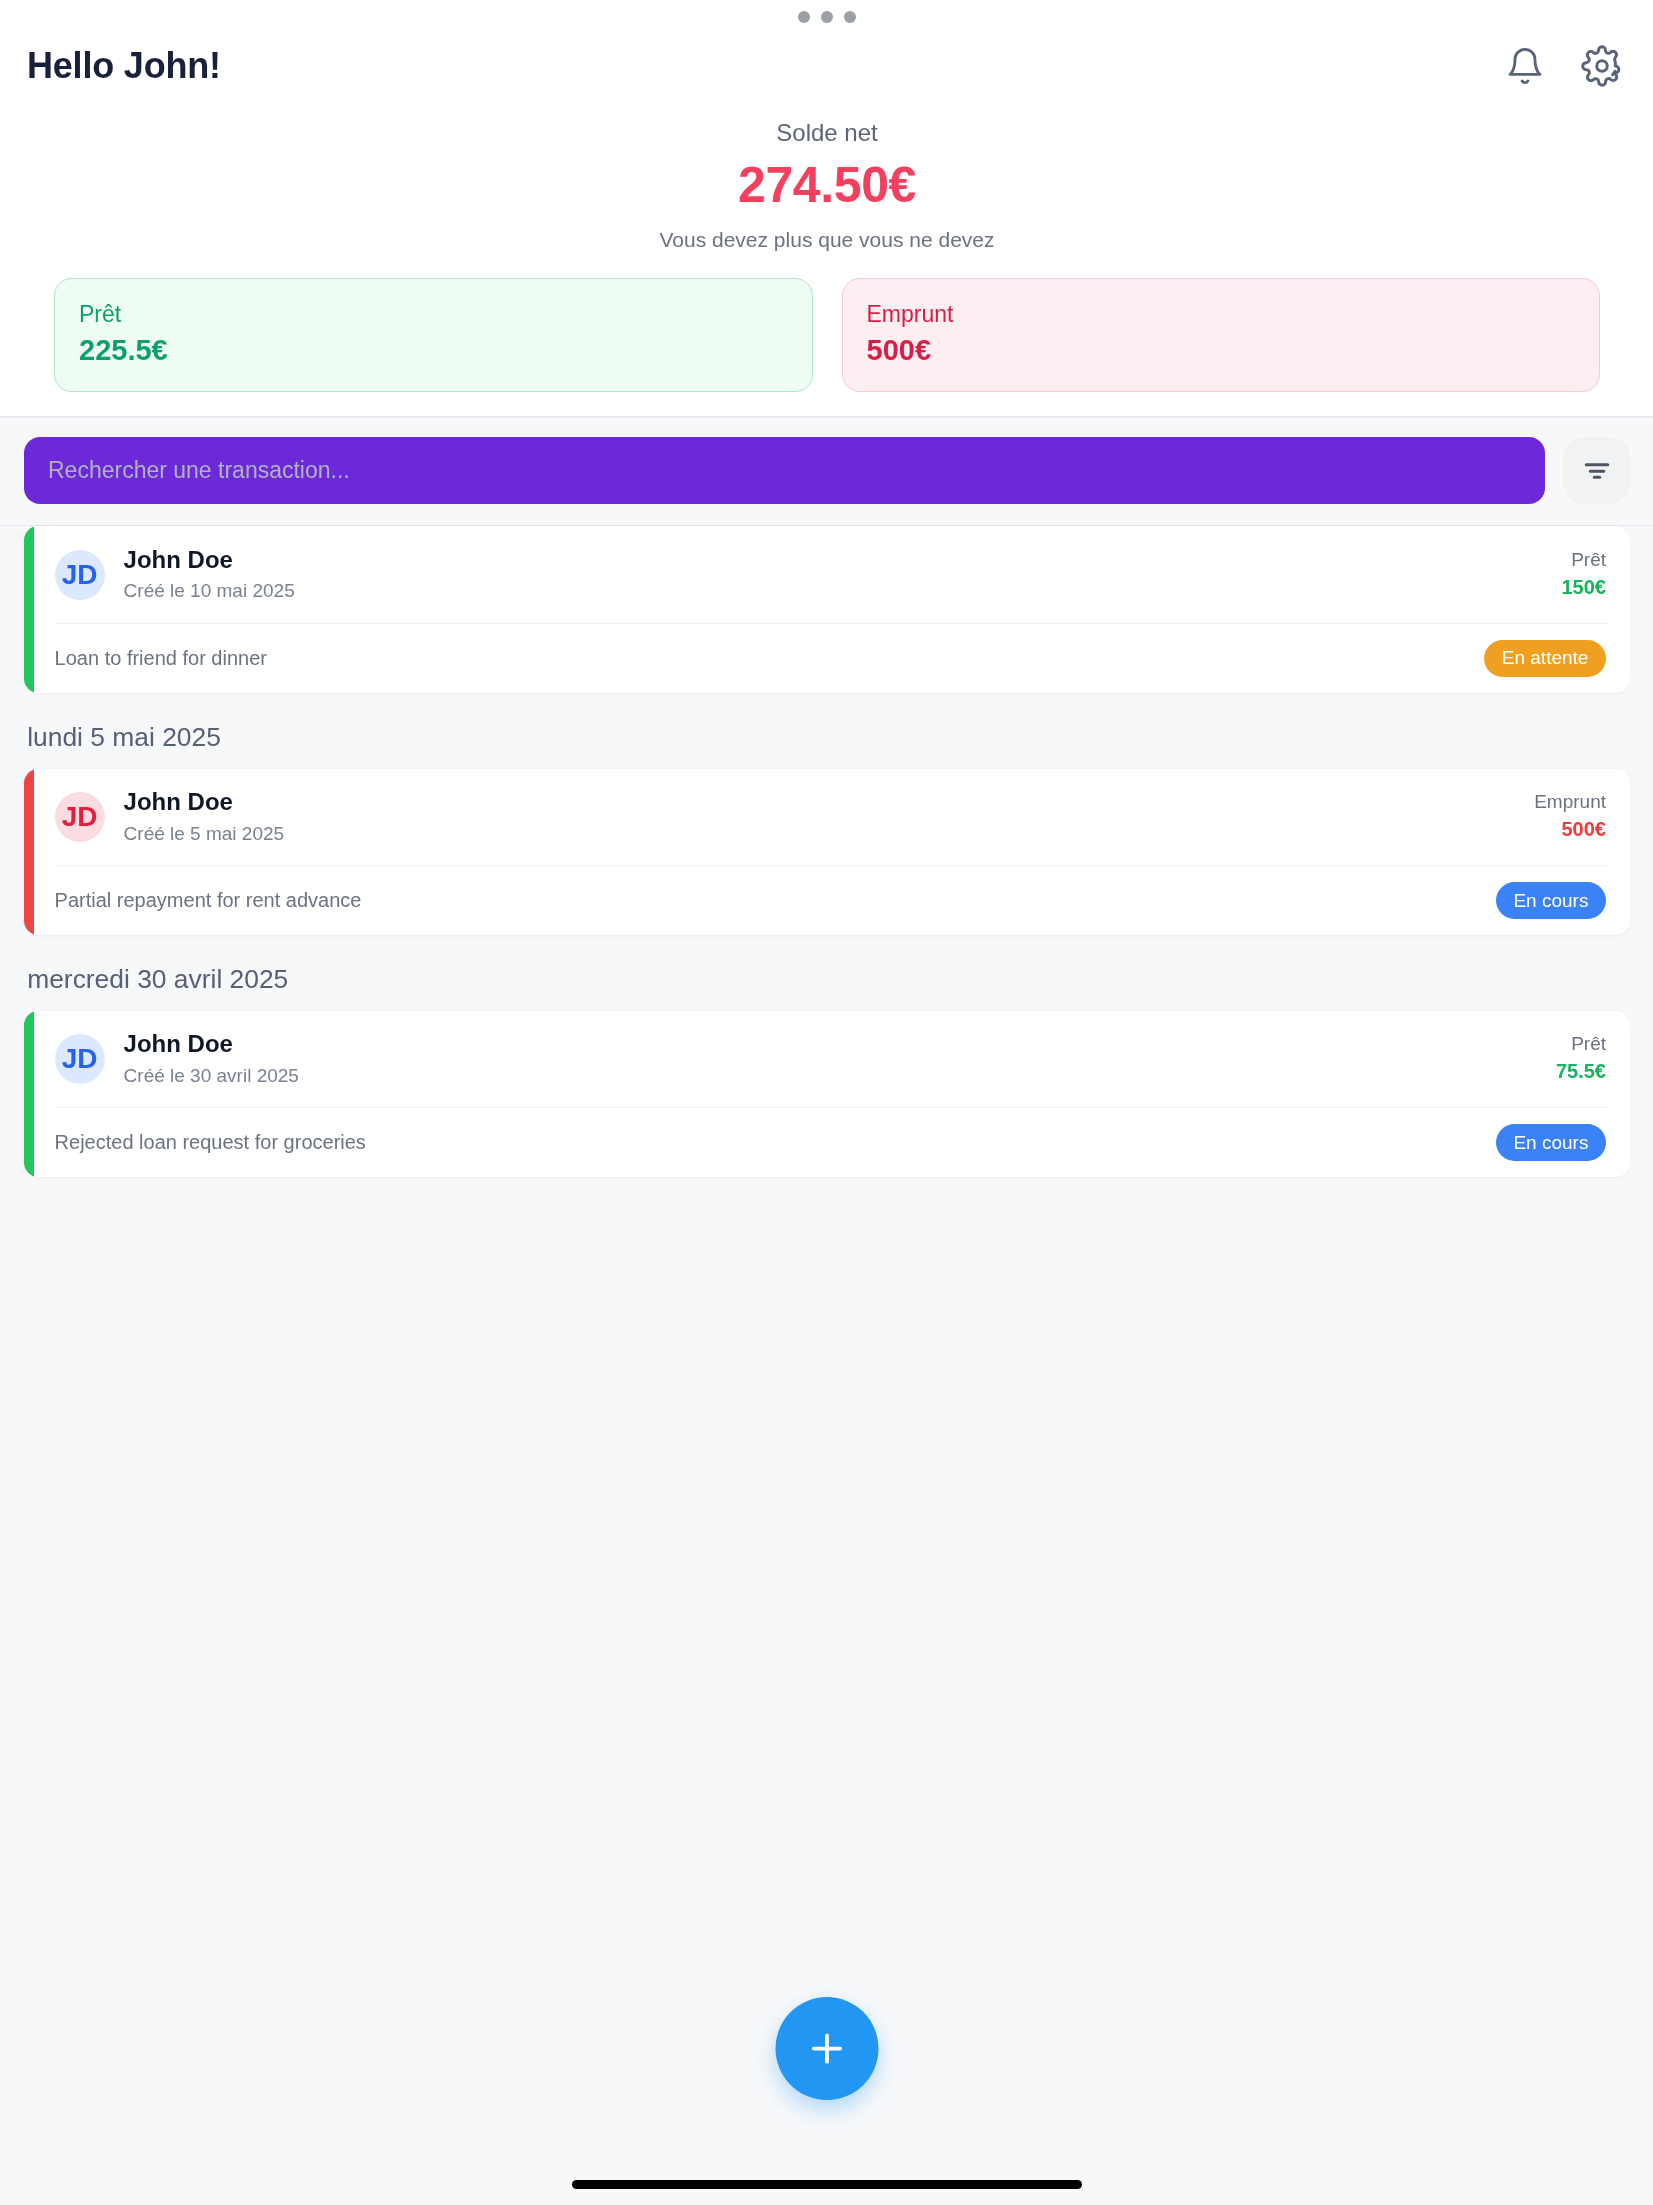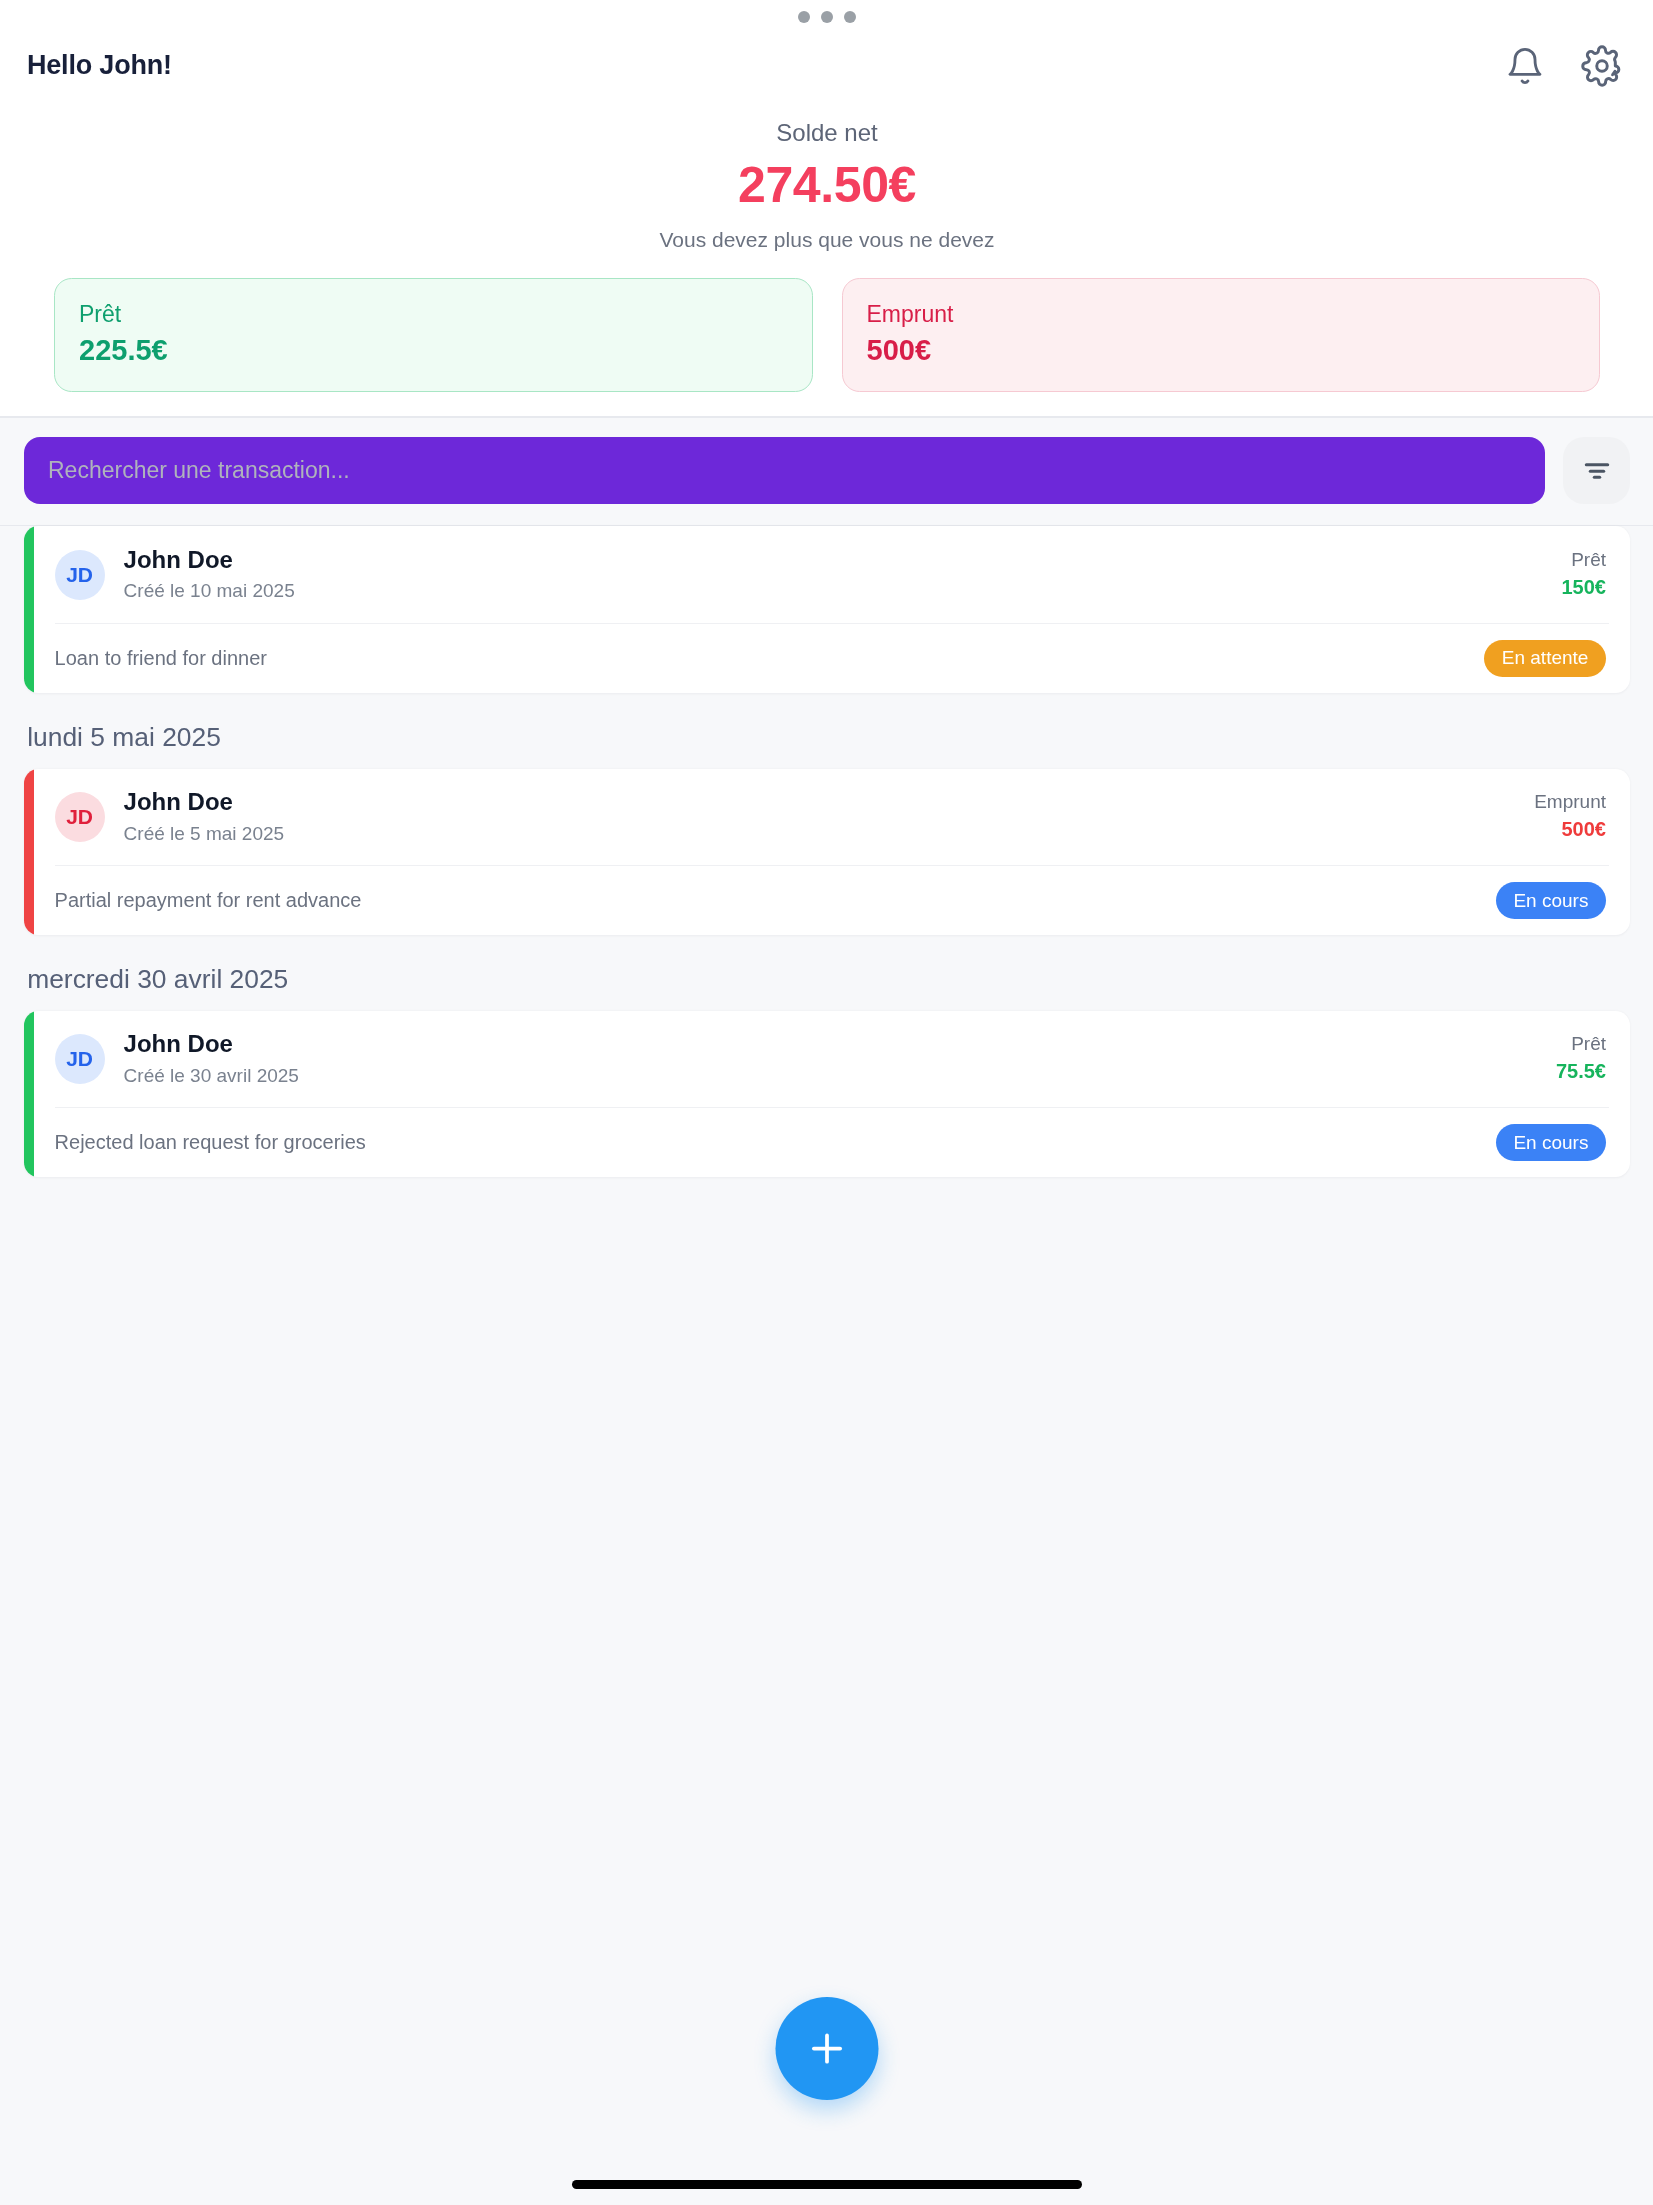--- a/index.html
+++ b/index.html
@@ -38,21 +38,21 @@
     background: #FFFFFF;
     padding: 0 27px;
   }
   .header-row {
     display: flex;
     align-items: center;
     justify-content: space-between;
     height: 63px;
   }
   .greeting {
-    font-size: 27px;
+    font-size: 36px;
     font-weight: bold;
     color: #18203A;
     letter-spacing: -0.2px;
   }
   .header-icons {
     display: flex;
     align-items: center;
     gap: 27px;
   }
   .icon-btn {
@@ -179,21 +179,21 @@
     align-items: center;
     padding: 17.6px 24px 17.6px 21px;
   }
   .avatar {
     width: 50px;
     height: 50px;
     border-radius: 50%;
     display: flex;
     align-items: center;
     justify-content: center;
-    font-size: 21px;
+    font-size: 28px;
     font-weight: bold;
     flex-shrink: 0;
   }
   .avatar.blue { background: #DCE8FD; color: #2563EB; }
   .avatar.red  { background: #FBDCE0; color: #E0203C; }
   .txn-person { margin-left: 19px; flex: 1; }
   .person-name { font-size: 24px; font-weight: bold; color: #101828; line-height: 1.3; }
   .person-sub { font-size: 19px; color: #7A828F; line-height: 1.4; margin-top: 3.2px; }
   .txn-amount-col { text-align: right; }
   .amount-type { font-size: 19px; color: #6B7280; line-height: 1.3; }

